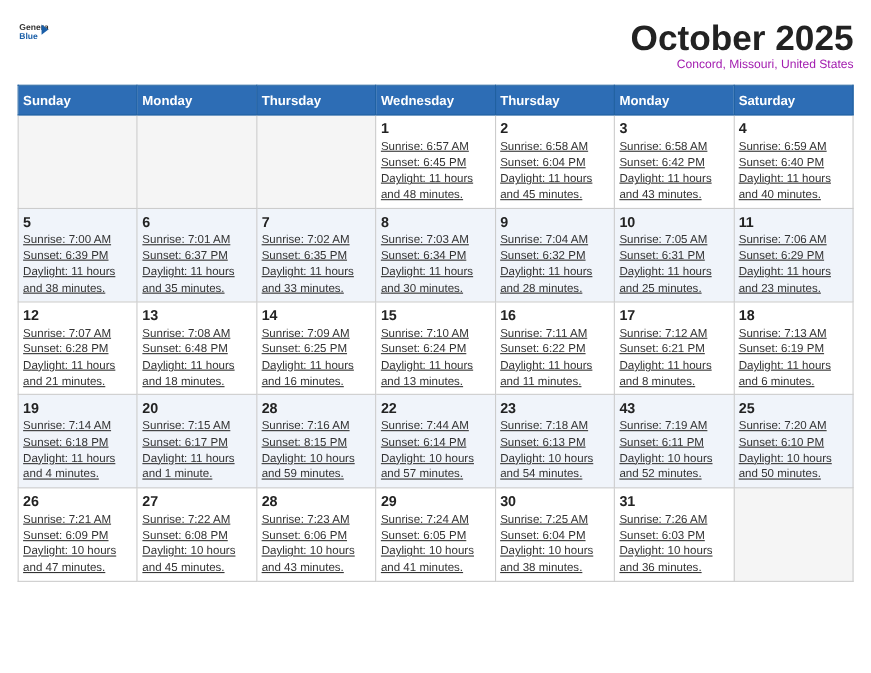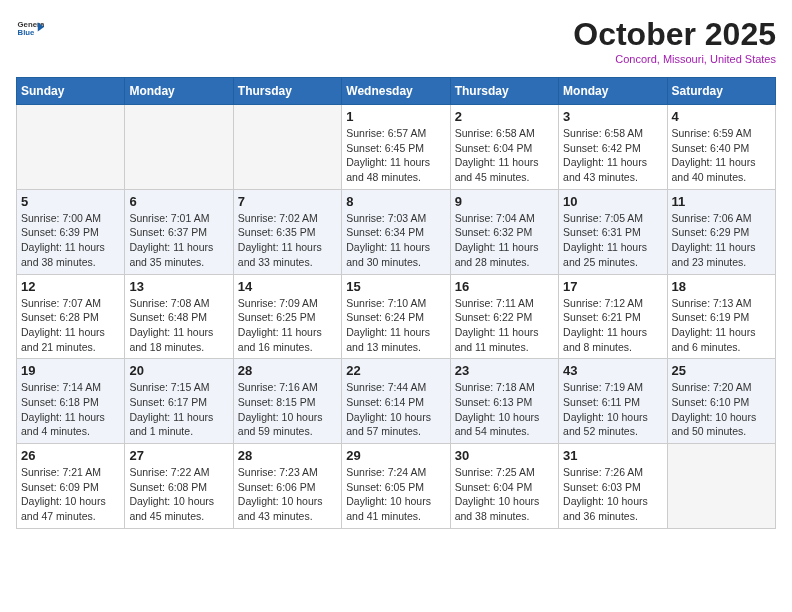--- a/index.html
+++ b/index.html
@@ -67,20 +67,21 @@
       font-size: 13px;
       font-weight: bold;
       color: #222;
       display: block;
       margin-bottom: 2px;
     }
     .day-info {
       color: #333;
       font-size: 10.5px;
       line-height: 1.4;
+      text-decoration: underline;
     }
     .row-shaded td {
       background: #f0f4fa;
     }
   </style>
 </head>
 <body>
 
 <div class="header">
   <div class="logo">

